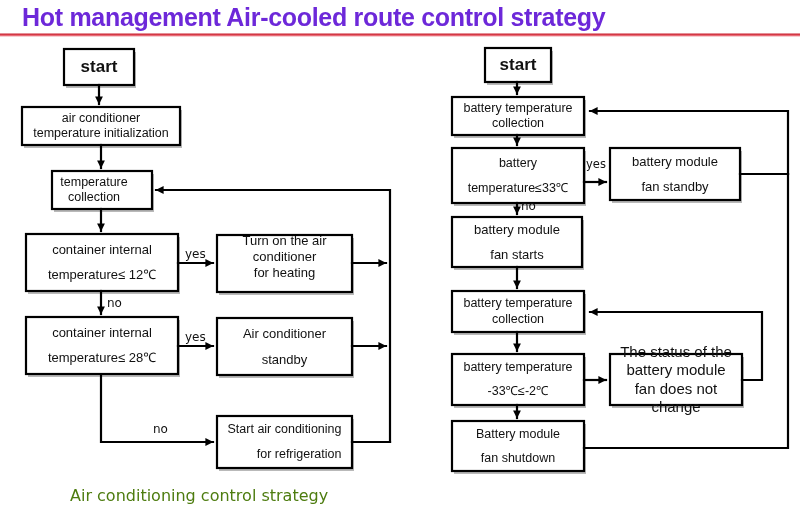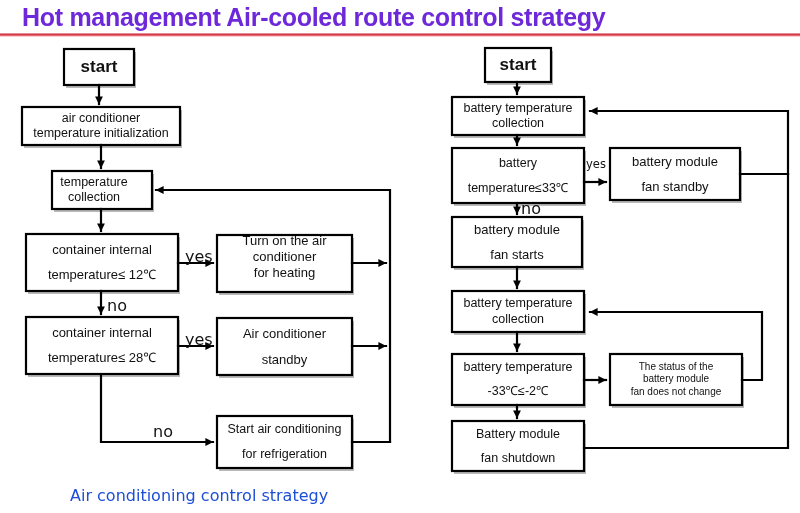--- a/index.html
+++ b/index.html
@@ -48,33 +48,33 @@
     line-height:1.22;
     white-space:pre-line;
     pointer-events:auto;
   }
   .node.start{
     font-family:"Liberation Sans", sans-serif;
     font-weight:bold;font-size:17px;
   }
   .node.n13{font-size:13px;}
   .node.n12{font-size:12.5px;}
-  .node.n115{font-size:10px;}
+  .node.n115{font-size:15px;}
 
   .edge-label{
     position:absolute;
     font-family:"DejaVu Sans", sans-serif;
-    font-size:16px;color:#111;
+    font-size:12px;color:#111;
     white-space:nowrap;
   }
 
   .caption{
     position:absolute;
     font-family:"DejaVu Sans", sans-serif;
-    color:#1d4ed8;
+    color:#4d7c0f;
     white-space:nowrap;
   }
   .caption.left{font-size:16px;left:70px;top:486px;}
   .caption.right{font-size:14px;left:529px;top:491px;}
 </style>
 </head>
 <body>
 
 <div id="stage">
 
@@ -176,21 +176,21 @@
 collection</div>
   <div class="node n13" style="left:26px;top:234px;width:152px;height:57px;line-height:1.9;">container internal
 temperature≤ 12℃</div>
   <div class="node n13" style="left:217px;top:235px;width:135px;height:44px;">Turn on the air
 conditioner
 for heating</div>
   <div class="node n13" style="left:26px;top:317px;width:152px;height:57px;line-height:1.9;">container internal
 temperature≤ 28℃</div>
   <div class="node n13" style="left:217px;top:318px;width:135px;height:57px;line-height:2.0;">Air conditioner
 standby</div>
-  <div class="node n12" style="left:217px;top:416px;width:135px;height:52px;line-height:2.0;">Start air conditioning
+  <div class="node n12" style="left:217px;top:416px;width:135px;height:52px;line-height:2.0;text-align:right;">Start air conditioning
 for refrigeration</div>
 
   <div class="edge-label" style="left:185px;top:247px;">yes</div>
   <div class="edge-label" style="left:107px;top:296px;">no</div>
   <div class="edge-label" style="left:185px;top:330px;">yes</div>
   <div class="edge-label" style="left:153px;top:422px;">no</div>
 
   <div class="node start" style="left:485px;top:48px;width:66px;height:34px;">start</div>
   <div class="node n12" style="left:452px;top:97px;width:132px;height:38px;">battery temperature
 collection</div>

